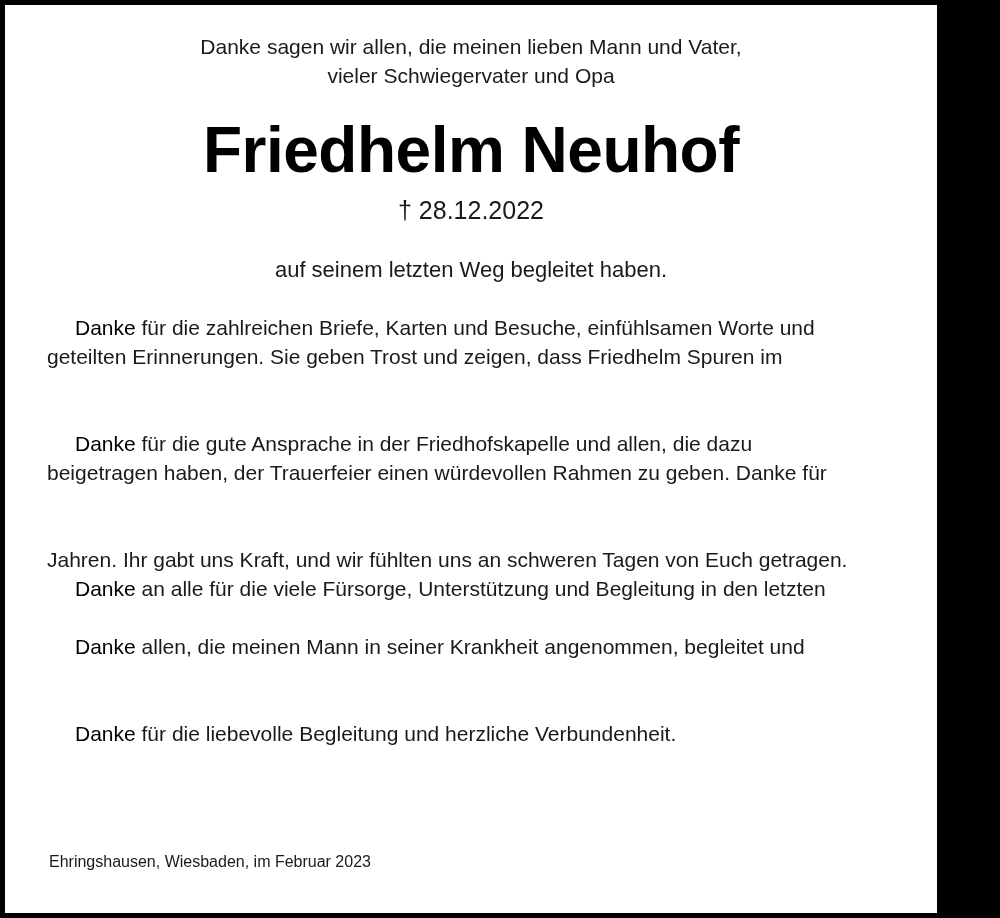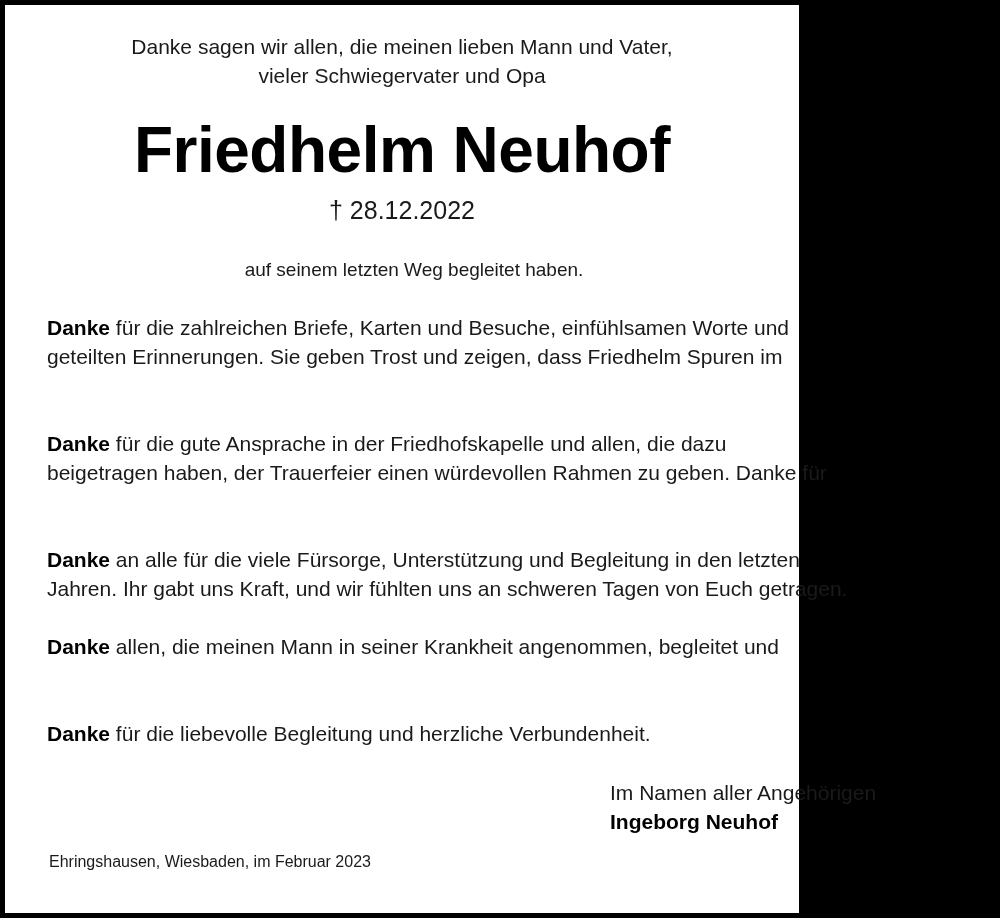--- a/index.html
+++ b/index.html
@@ -10,21 +10,21 @@
     body {
       width: 1000px;
       height: 918px;
       position: relative;
       overflow: hidden;
     }
     .card {
       position: absolute;
       left: 5px;
       top: 5px;
-      width: 794px;
+      width: 932px;
       height: 908px;
       background: #ffffff;
       box-sizing: border-box;
       font-family: "Liberation Sans", sans-serif;
       color: #1a1a1a;
     }
     .intro {
       position: absolute;
       left: 0;
       width: 100%;
@@ -49,37 +49,38 @@
       position: absolute;
       left: 0;
       width: 100%;
       top: 189px;
       text-align: center;
       font-size: 25px;
       line-height: 32px;
     }
     .sub {
       position: absolute;
-      left: 12px;
+      left: 0;
       width: 100%;
       top: 250px;
       text-align: center;
-      font-size: 19px;
+      font-size: 22px;
       line-height: 29px;
     }
     .para {
       position: absolute;
       left: 42px;
       width: 930px;
       font-size: 21px;
       line-height: 29px;
     }
     .para b {
-      font-weight: bold;
+      font-weight: normal;
       color: #000000;
+      margin-left: 28px;
     }
     .line { display: block; white-space: nowrap; }
     .sign {
       position: absolute;
       left: 605px;
       top: 773px;
       font-size: 21px;
       line-height: 29px;
     }
     .sign .signer {
@@ -115,32 +116,28 @@
     <span class="line"><b>Danke</b><span> für die zahlreichen Briefe, Karten und Besuche, einfühlsamen Worte und</span></span>
     <span class="line">geteilten Erinnerungen. Sie geben Trost und zeigen, dass Friedhelm Spuren im</span>
   </div>
 
   <div class="para" style="top: 424px;">
     <span class="line"><b>Danke</b><span> für die gute Ansprache in der Friedhofskapelle und allen, die dazu</span></span>
     <span class="line">beigetragen haben, der Trauerfeier einen würdevollen Rahmen zu geben. Danke für</span>
   </div>
 
   <div class="para" style="top: 540px;">
+    <span class="line">Jahren. Ihr gabt uns Kraft, und wir fühlten uns an schweren Tagen von Euch getragen.</span>
     <span class="line"><b>Danke</b><span> an alle für die viele Fürsorge, Unterstützung und Begleitung in den letzten</span></span>
-    <span class="line">Jahren. Ihr gabt uns Kraft, und wir fühlten uns an schweren Tagen von Euch getragen.</span>
   </div>
 
   <div class="para" style="top: 627px;">
     <span class="line"><b>Danke</b><span> allen, die meinen Mann in seiner Krankheit angenommen, begleitet und</span></span>
   </div>
 
   <div class="para" style="top: 714px;">
     <span class="line"><b>Danke</b><span> für die liebevolle Begleitung und herzliche Verbundenheit.</span></span>
   </div>
 
-  <div class="sign">
-    <span class="line">Im Namen aller Angehörigen</span>
-    <span class="signer">Ingeborg Neuhof</span>
-  </div>
 
   <div class="place">Ehringshausen, Wiesbaden, im Februar 2023</div>
 
 </div>
 
 </body></html>

